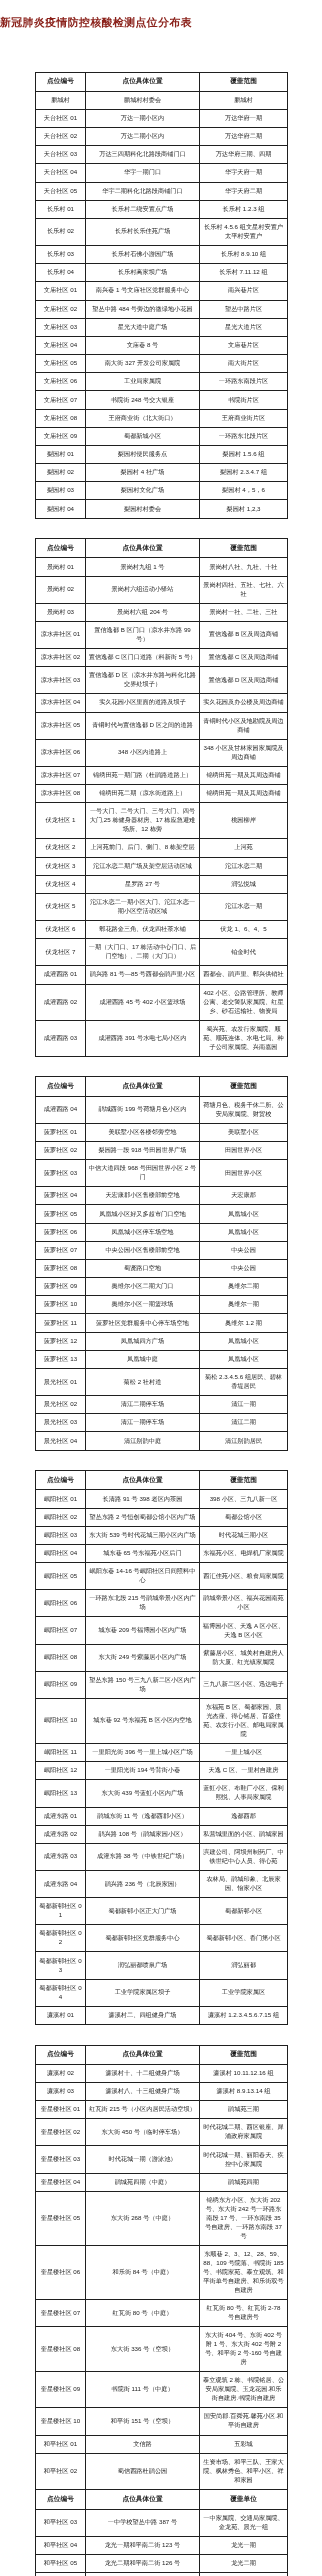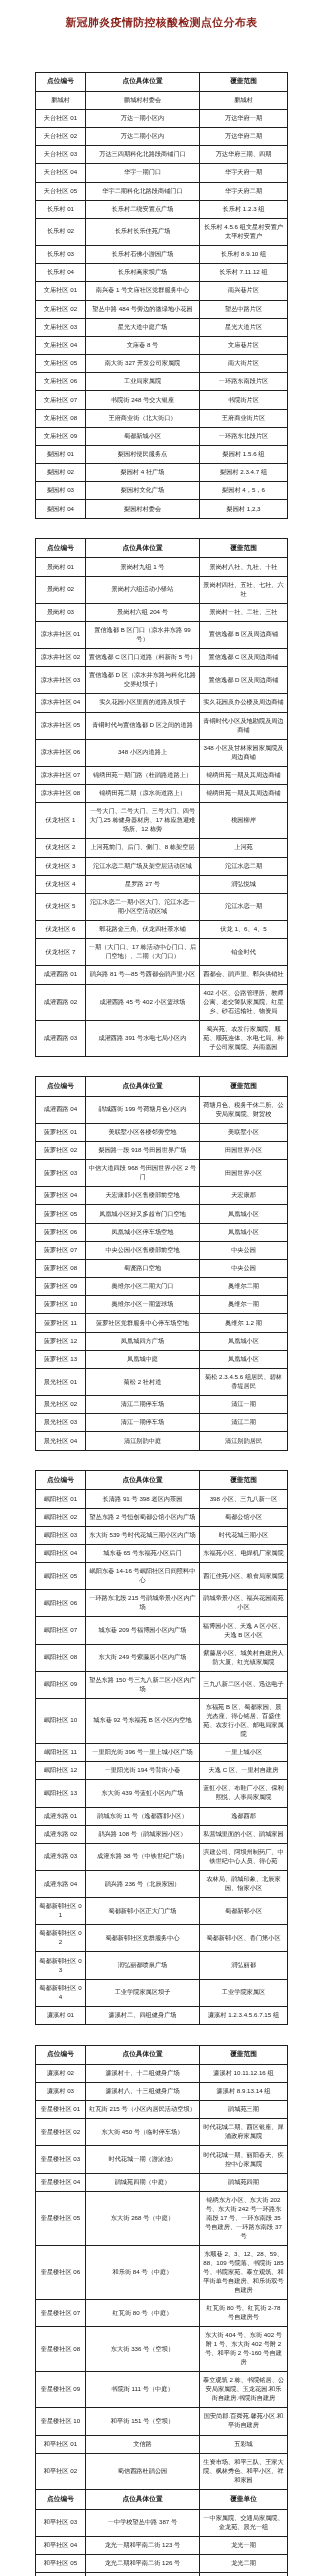--- a/index.html
+++ b/index.html
@@ -1,18 +1,18 @@
 <!DOCTYPE html>
 <html style="font-size:8.2px"><head>
 <meta charset="utf-8">
 <style>
   html,body{margin:0;padding:0;background:#ffffff;}
   body{width:323px;font-family:"Liberation Sans","DejaVu Sans",sans-serif;}
   .page{width:323px;min-height:3452px;box-sizing:border-box;background:#ffffff;padding-top:15.5px;}
-  .title{color:#8b221b;font-size:10.8px;font-weight:bold;text-align:center;margin:0 0 42px 0;letter-spacing:0.5px;font-family:"Liberation Sans","DejaVu Sans",sans-serif;}
+  .title{color:#8b221b;font-size:10.8px;font-weight:bold;margin:0 0 42px 0;letter-spacing:0.5px;font-family:"Liberation Sans","DejaVu Sans",sans-serif;}
   .points-table{width:253px;margin:0 auto 19.6px auto;border-collapse:collapse;table-layout:fixed;}
   .points-table th,.points-table td{border:0.5px solid #1f1f1f;text-align:center;vertical-align:middle;color:#1c1c1c;word-break:break-all;}
   .points-table th{font-size:6.7px;font-weight:bold;padding:4.6px 2.1px;}
   .points-table td{font-size:6.2px;line-height:1.45;padding:4.1px 2.6px;}
   .points-table .col0{width:19%;}
   .points-table .col1{width:46%;}
   .points-table .col2{width:35%;}
   .points-table tr.subheader td{font-weight:bold;font-size:6.7px;padding:4.6px 2.1px;}
 </style>
 </head>

